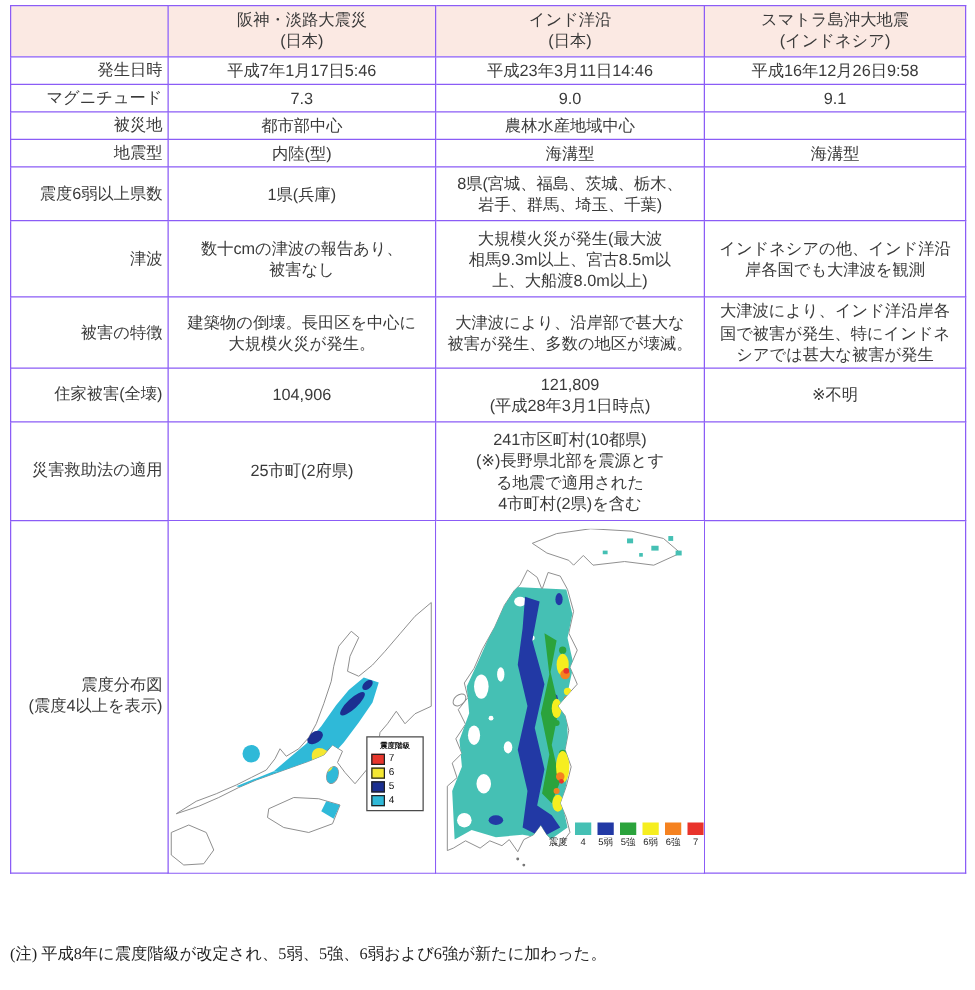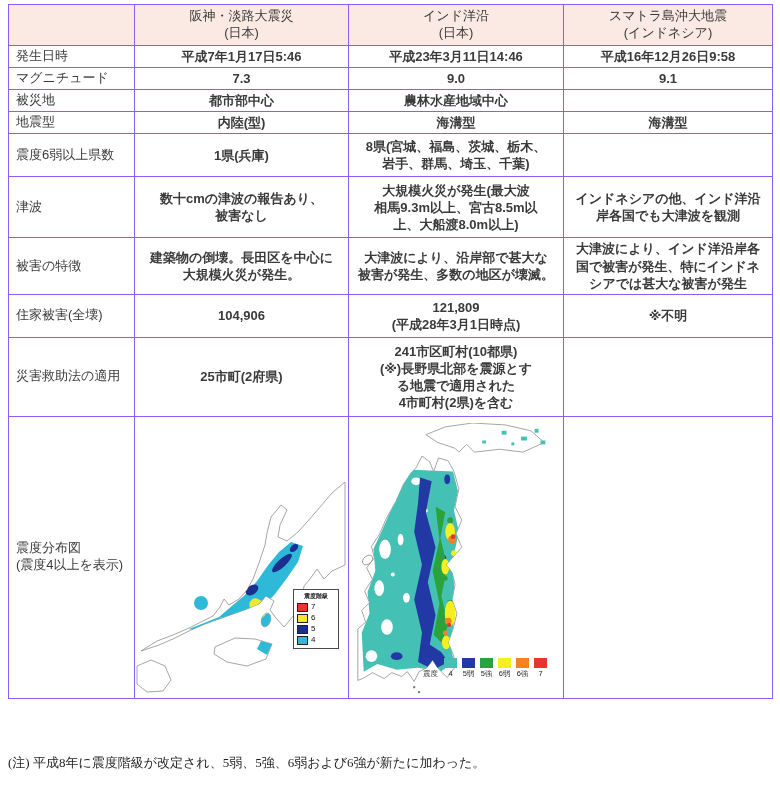--- a/index.html
+++ b/index.html
@@ -4,36 +4,36 @@
 <style>
   html,body{margin:0;padding:0;background:#ffffff;}
   body{width:780px;height:792px;font-family:"Liberation Sans","DejaVu Sans",sans-serif;color:#3a3a3a;}
   .wrap{position:relative;width:780px;height:792px;background:#fff;overflow:hidden;}
 
   table.cmp{border-collapse:collapse;position:absolute;left:8px;top:4px;table-layout:fixed;border:1.5px solid #6f6a68;}
   table.cmp col.c0{width:126px;} table.cmp col.c1{width:214px;}
   table.cmp col.c2{width:215px;} table.cmp col.c3{width:209px;}
   td,th{border:1px solid #8b5cf6;font-size:13px;font-weight:normal;vertical-align:middle;overflow:hidden;}
   th{background:#fbe9e3;text-align:center;white-space:pre-line;line-height:1.3;padding:3px 2px;}
-  td.lbl{text-align:left;padding:2px 4px 2px 7px;white-space:pre-line;line-height:1.3;}
-  td.val{text-align:center;padding:2px 3px;white-space:pre-line;line-height:1.32;font-weight:bold;}
+  td.lbl{text-align:right;padding:2px 4px 2px 7px;white-space:pre-line;line-height:1.3;}
+  td.val{text-align:center;padding:2px 3px;white-space:pre-line;line-height:1.32;}
   tr.h38{height:38px;} tr.h22{height:22px;} tr.h43{height:43px;} tr.h61{height:61px;}
   tr.h56{height:56px;} tr.h55{height:55px;} tr.h79{height:79px;} tr.h282{height:282px;}
   td.mapcell{position:relative;padding:0;vertical-align:top;background:#fff;}
 
   .map1svg{position:absolute;left:0;top:16px;}
   .map2svg{position:absolute;left:6px;top:6px;}
 
   .legend1{position:absolute;left:158px;top:172px;width:46px;background:#fff;border:1px solid #4a4a4a;padding:2px 3px 3px 3px;box-sizing:border-box;}
   .legend1 .l1-title{display:block;font-size:6px;font-weight:bold;color:#111;text-align:center;letter-spacing:0;}
   .l1-item{display:flex;align-items:center;gap:3px;margin-top:2px;}
   .l1-swatch{width:9px;height:7px;border:1px solid #222;flex:0 0 auto;}
   .l1-label{font-size:8px;color:#111;line-height:1;}
 
-  .legend2{position:absolute;right:16px;bottom:20px;display:flex;align-items:flex-end;gap:5px;}
+  .legend2{position:absolute;right:0;bottom:20px;display:flex;align-items:flex-end;gap:5px;}
   .l2-prefix{font-size:7.5px;color:#222;line-height:1;margin-right:1px;}
   .l2-item{display:flex;flex-direction:column;align-items:center;gap:2px;}
   .l2-swatch{width:13px;height:10px;}
   .l2-label{font-size:7.5px;color:#222;line-height:1;}
 
   .notes{position:absolute;left:8px;top:754px;font-size:13px;line-height:1.4;color:#1e1e1e;
          font-family:"Liberation Serif","DejaVu Serif",serif;}
   .notes div{white-space:pre;}
 </style>
 </head>

